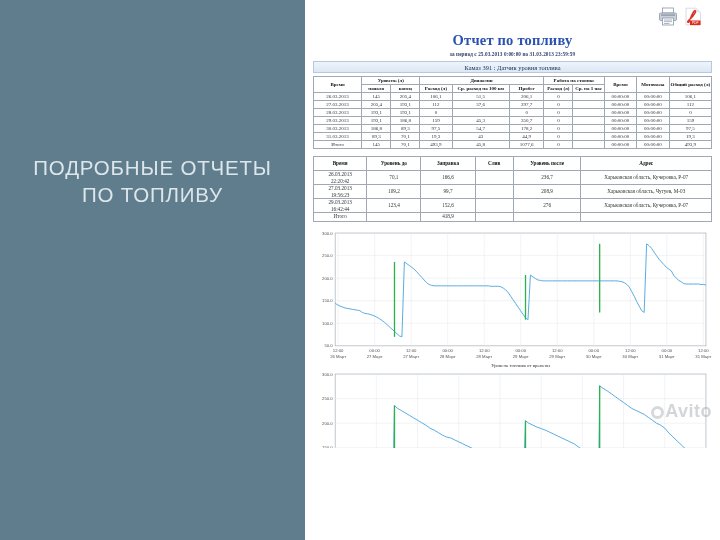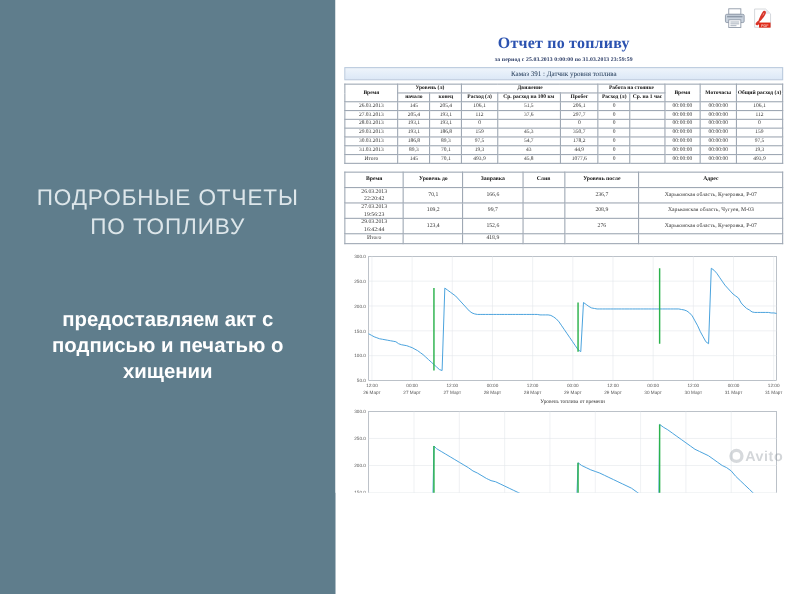--- a/index.html
+++ b/index.html
@@ -20,22 +20,21 @@
     flex: 0 0 305px;
   }
   .promo-inner {
     position: absolute;
     left: 0; right: 0;
     top: 0; bottom: 0;
     display: flex;
     flex-direction: column;
     align-items: center;
     justify-content: flex-start;
-    padding: 12px 16px;
-    gap: 28px;
+    padding: 0 16px;
   }
   .promo-title {
     margin-top: 155px;
     color: #dde6ea;
     font-size: 20.5px;
     line-height: 1.30;
     letter-spacing: 0.8px;
     text-align: center;
     font-weight: 400;
     text-transform: uppercase;
@@ -144,21 +143,21 @@
   table.rep2 tr.total td { height: 9px; }
 
   
   .chart-wrap { position: relative; width: 100%; margin-top: 2px; }
   .chart-svg { display: block; width: 100%; }
 
   .avito {
     position: absolute;
     right: 8px;
     bottom: 26px;
-    font-size: 13px;
+    font-size: 18px;
     color: rgba(120,130,140,0.33);
     font-weight: bold;
     letter-spacing: 0.5px;
     pointer-events: none;
     font-family: "Liberation Sans", sans-serif;
   }
   .avito .dot {
     display: inline-block;
     width: 13px; height: 13px;
     border-radius: 50%;
@@ -169,23 +168,20 @@
 </style>
 </head>
 <body>
 
 <div class="screen">
 
   <div class="promo">
     <div class="promo-inner">
       <div class="promo-title">ПОДРОБНЫЕ ОТЧЕТЫ
 ПО ТОПЛИВУ</div>
-      <div class="promo-sub2">предоставляем акт с
-подписью и печатью о
-хищении</div>
     </div>
   </div>
 
   <div class="report">
 
     <div class="toolbar">
       <svg class="icon-btn" viewBox="0 0 20 19">
         <rect x="4.5" y="1" width="11" height="5" fill="#ffffff" stroke="#8d97a6" stroke-width="0.8"></rect>
         <rect x="1.5" y="6" width="17" height="7.5" rx="1.2" fill="#c9d2dd" stroke="#8d97a6" stroke-width="0.8"></rect>
         <rect x="3" y="7.4" width="14" height="1.4" fill="#8e99a8"></rect>

